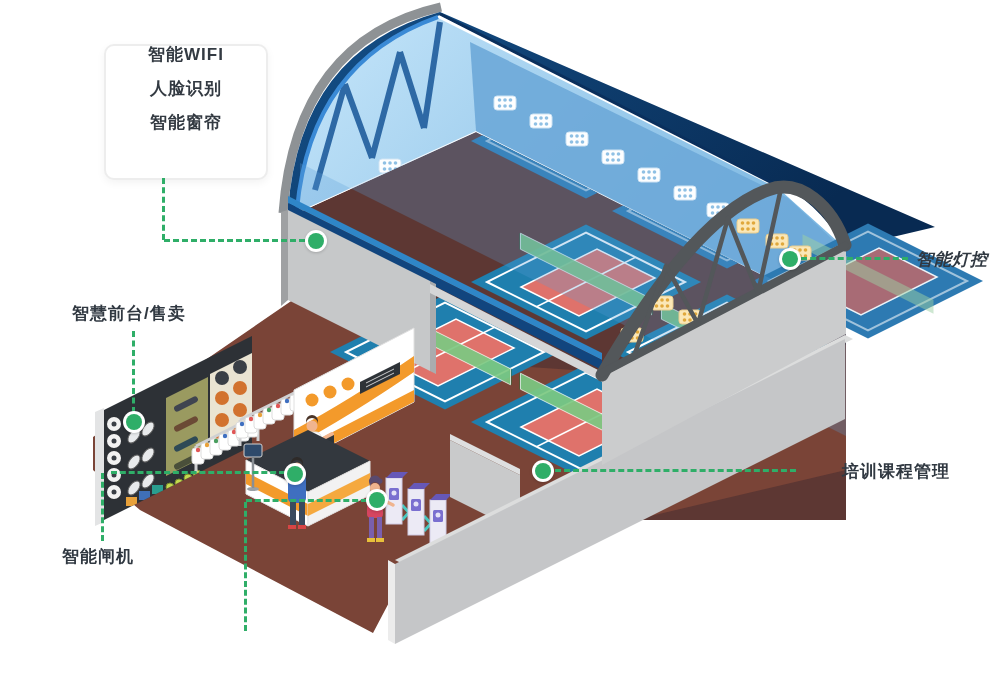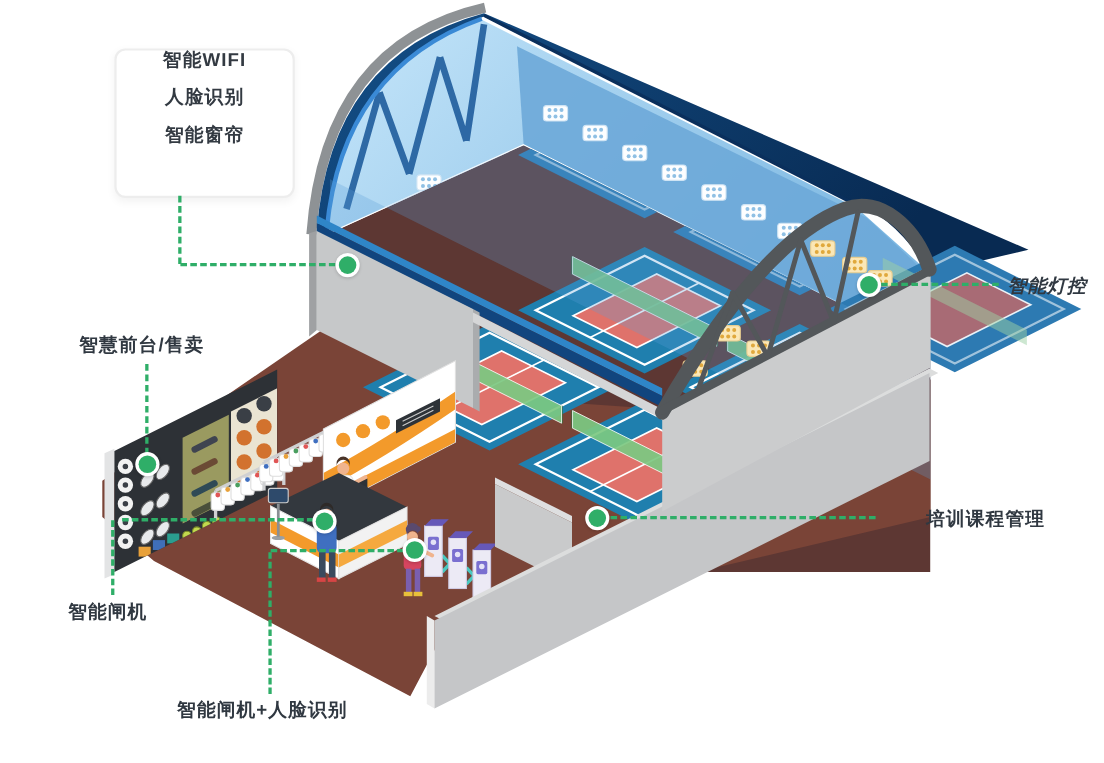--- a/index.html
+++ b/index.html
@@ -364,16 +364,15 @@
 <div class="dot" style="left:305px;top:230px;"></div>
 <div class="dot" style="left:779px;top:248px;"></div>
 <div class="dot" style="left:123px;top:411px;"></div>
 <div class="dot" style="left:284px;top:463px;"></div>
 <div class="dot" style="left:366px;top:489px;"></div>
 <div class="dot" style="left:532px;top:460px;"></div>
 
 <div class="lbl" style="left:916px;top:248px;font-style:italic;">智能灯控</div>
 <div class="lbl" style="left:72px;top:302px;">智慧前台/售卖</div>
 <div class="lbl" style="left:62px;top:545px;">智能闸机</div>
-<div class="lbl" style="left:161px;top:634px;">智能闸机+人脸识别</div>
 <div class="lbl" style="left:842px;top:460px;">培训课程管理</div>
 
 </div>
 
 </body></html>

